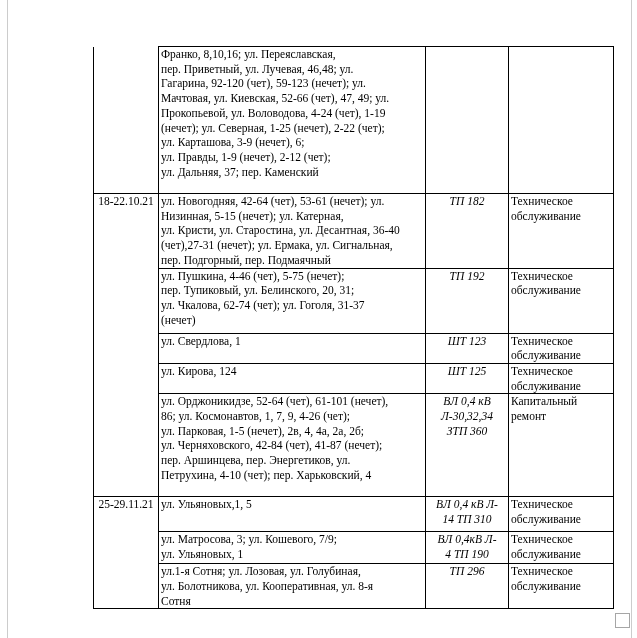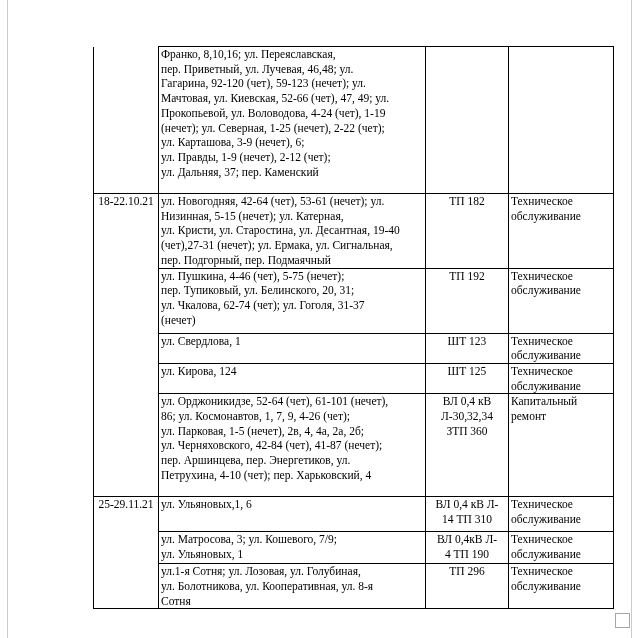--- a/index.html
+++ b/index.html
@@ -37,21 +37,21 @@
   }
   table.schedule td {
     border: 1px solid #000;
     vertical-align: top;
     padding: 0 2px;
     white-space: pre-line;
   }
   td.c-period { text-align: center; }
   td.c-period.first { border-top: none; }
   td.c-addr   { text-align: left; }
-  td.c-equip  { text-align: center; padding: 0 1px; }
+  td.c-equip  { text-align: center; padding: 0 1px; font-style: italic; }
   td.c-work   { text-align: left; padding: 0 1px; }
 
   .resize-handle {
     position: absolute;
     left: 522px;
     top: calc(100% + 4px);
     width: 13px; height: 13px;
     border: 1px solid #a6a6a6;
     background: #ffffff;
   }
@@ -84,21 +84,21 @@
 ул. Карташова, 3-9 (нечет), 6;
 ул. Правды, 1-9 (нечет), 2-12 (чет);
 ул. Дальняя, 37; пер. Каменский</td>
           <td class="c-equip"></td>
           <td class="c-work"></td>
         </tr>
         <tr style="height:73px">
           <td class="c-period" rowspan="5">18-22.10.21</td>
           <td class="c-addr">ул. Новогодняя, 42-64 (чет), 53-61 (нечет); ул.
 Низинная, 5-15 (нечет); ул. Катерная,
-ул. Кристи, ул. Старостина, ул. Десантная, 19-40
+ул. Кристи, ул. Старостина, ул. Десантная, 36-40
 (чет),27-31 (нечет); ул. Ермака, ул. Сигнальная,
 пер. Подгорный, пер. Подмаячный</td>
           <td class="c-equip">ТП 182</td>
           <td class="c-work">Техническое
 обслуживание</td>
         </tr>
         <tr style="height:65px">
           <td class="c-addr">ул. Пушкина, 4-46 (чет), 5-75 (нечет);
 пер. Тупиковый, ул. Белинского, 20, 31;
 ул. Чкалова, 62-74 (чет); ул. Гоголя, 31-37
@@ -127,21 +127,21 @@
 пер. Аршинцева, пер. Энергетиков, ул.
 Петрухина, 4-10 (чет); пер. Харьковский, 4</td>
           <td class="c-equip">ВЛ 0,4 кВ
 Л-30,32,34
 ЗТП 360</td>
           <td class="c-work">Капитальный
 ремонт</td>
         </tr>
         <tr style="height:35px">
           <td class="c-period" rowspan="3">25-29.11.21</td>
-          <td class="c-addr">ул. Ульяновых,1, 6</td>
+          <td class="c-addr">ул. Ульяновых,1, 5</td>
           <td class="c-equip">ВЛ 0,4 кВ Л-
 14 ТП 310</td>
           <td class="c-work">Техническое
 обслуживание</td>
         </tr>
         <tr style="height:32px">
           <td class="c-addr">ул. Матросова, 3; ул. Кошевого, 7/9;
 ул. Ульяновых, 1</td>
           <td class="c-equip">ВЛ 0,4кВ Л-
 4 ТП 190</td>

